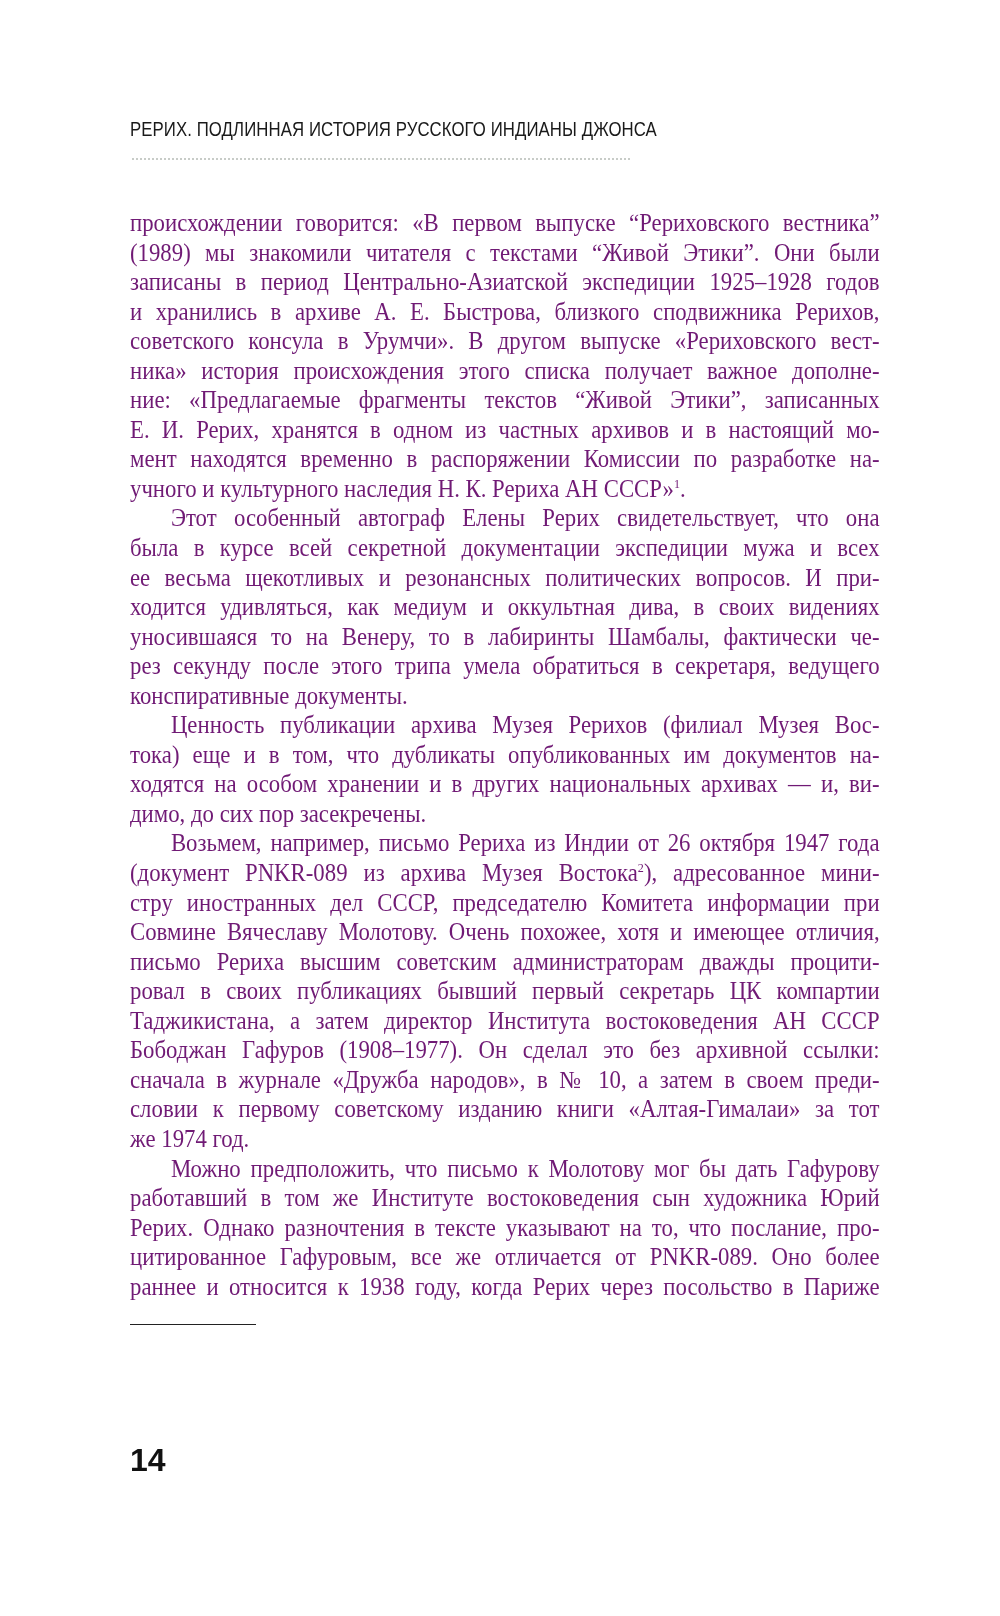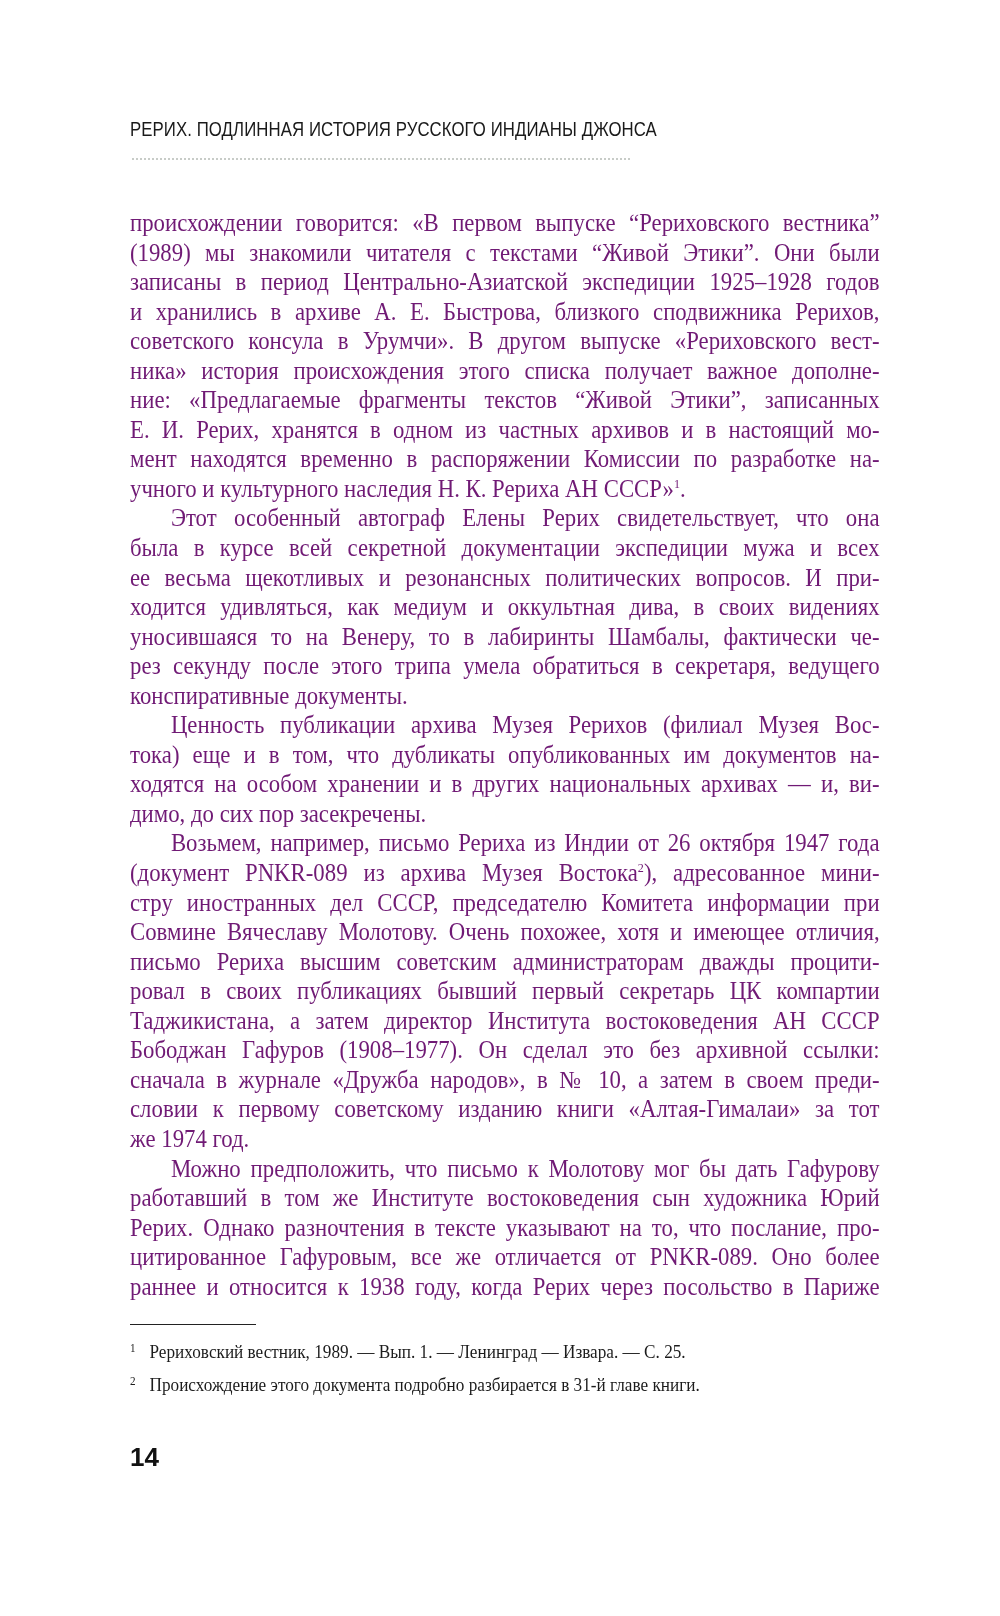--- a/index.html
+++ b/index.html
@@ -35,21 +35,21 @@
     .footnotes {
       position: absolute; left: 130px; top: 1334px; width: 760px;
       font-family: "Liberation Serif", "DejaVu Serif", serif;
       font-size: 18.5px; line-height: 29px; color: #1c1c1c;
     }
     .fn { display: block; white-space: nowrap; transform: scaleX(0.93); transform-origin: left top; }
     .fn-num { display: inline-block; width: 21px; font-size: 12px; vertical-align: 6px; }
     .page-number {
       position: absolute; left: 130px; top: 1442px;
       font-family: "Liberation Sans", sans-serif; font-weight: bold;
-      font-size: 26px; color: #111;
+      font-size: 32px; color: #111;
     }
   </style>
 </head>
 <body>
 
 <div class="page">
   <div class="running-head">РЕРИХ. ПОДЛИННАЯ ИСТОРИЯ РУССКОГО ИНДИАНЫ ДЖОНСА</div>
   <div class="head-rule"></div>
 
   <div class="body-text">
@@ -90,19 +90,15 @@
     <span class="line last">же 1974 год.</span>
 
     <span class="line indent">Можно предположить, что письмо к Молотову мог бы дать Гафурову</span>
     <span class="line">работавший в том же Институте востоковедения сын художника Юрий</span>
     <span class="line">Рерих. Однако разночтения в тексте указывают на то, что послание, про-</span>
     <span class="line">цитированное Гафуровым, все же отличается от PNKR-089. Оно более</span>
     <span class="line">раннее и относится к 1938 году, когда Рерих через посольство в Париже</span>
   </div>
 
   <div class="fn-rule"></div>
-  <div class="footnotes">
-    <span class="fn"><span class="fn-num">1</span><span>Рериховский вестник, 1989. — Вып. 1. — Ленинград — Извара. — С. 25.</span></span>
-    <span class="fn"><span class="fn-num">2</span><span>Происхождение этого документа подробно разбирается в 31-й главе книги.</span></span>
-  </div>
 
   <div class="page-number">14</div>
 </div>
 
 </body></html>

